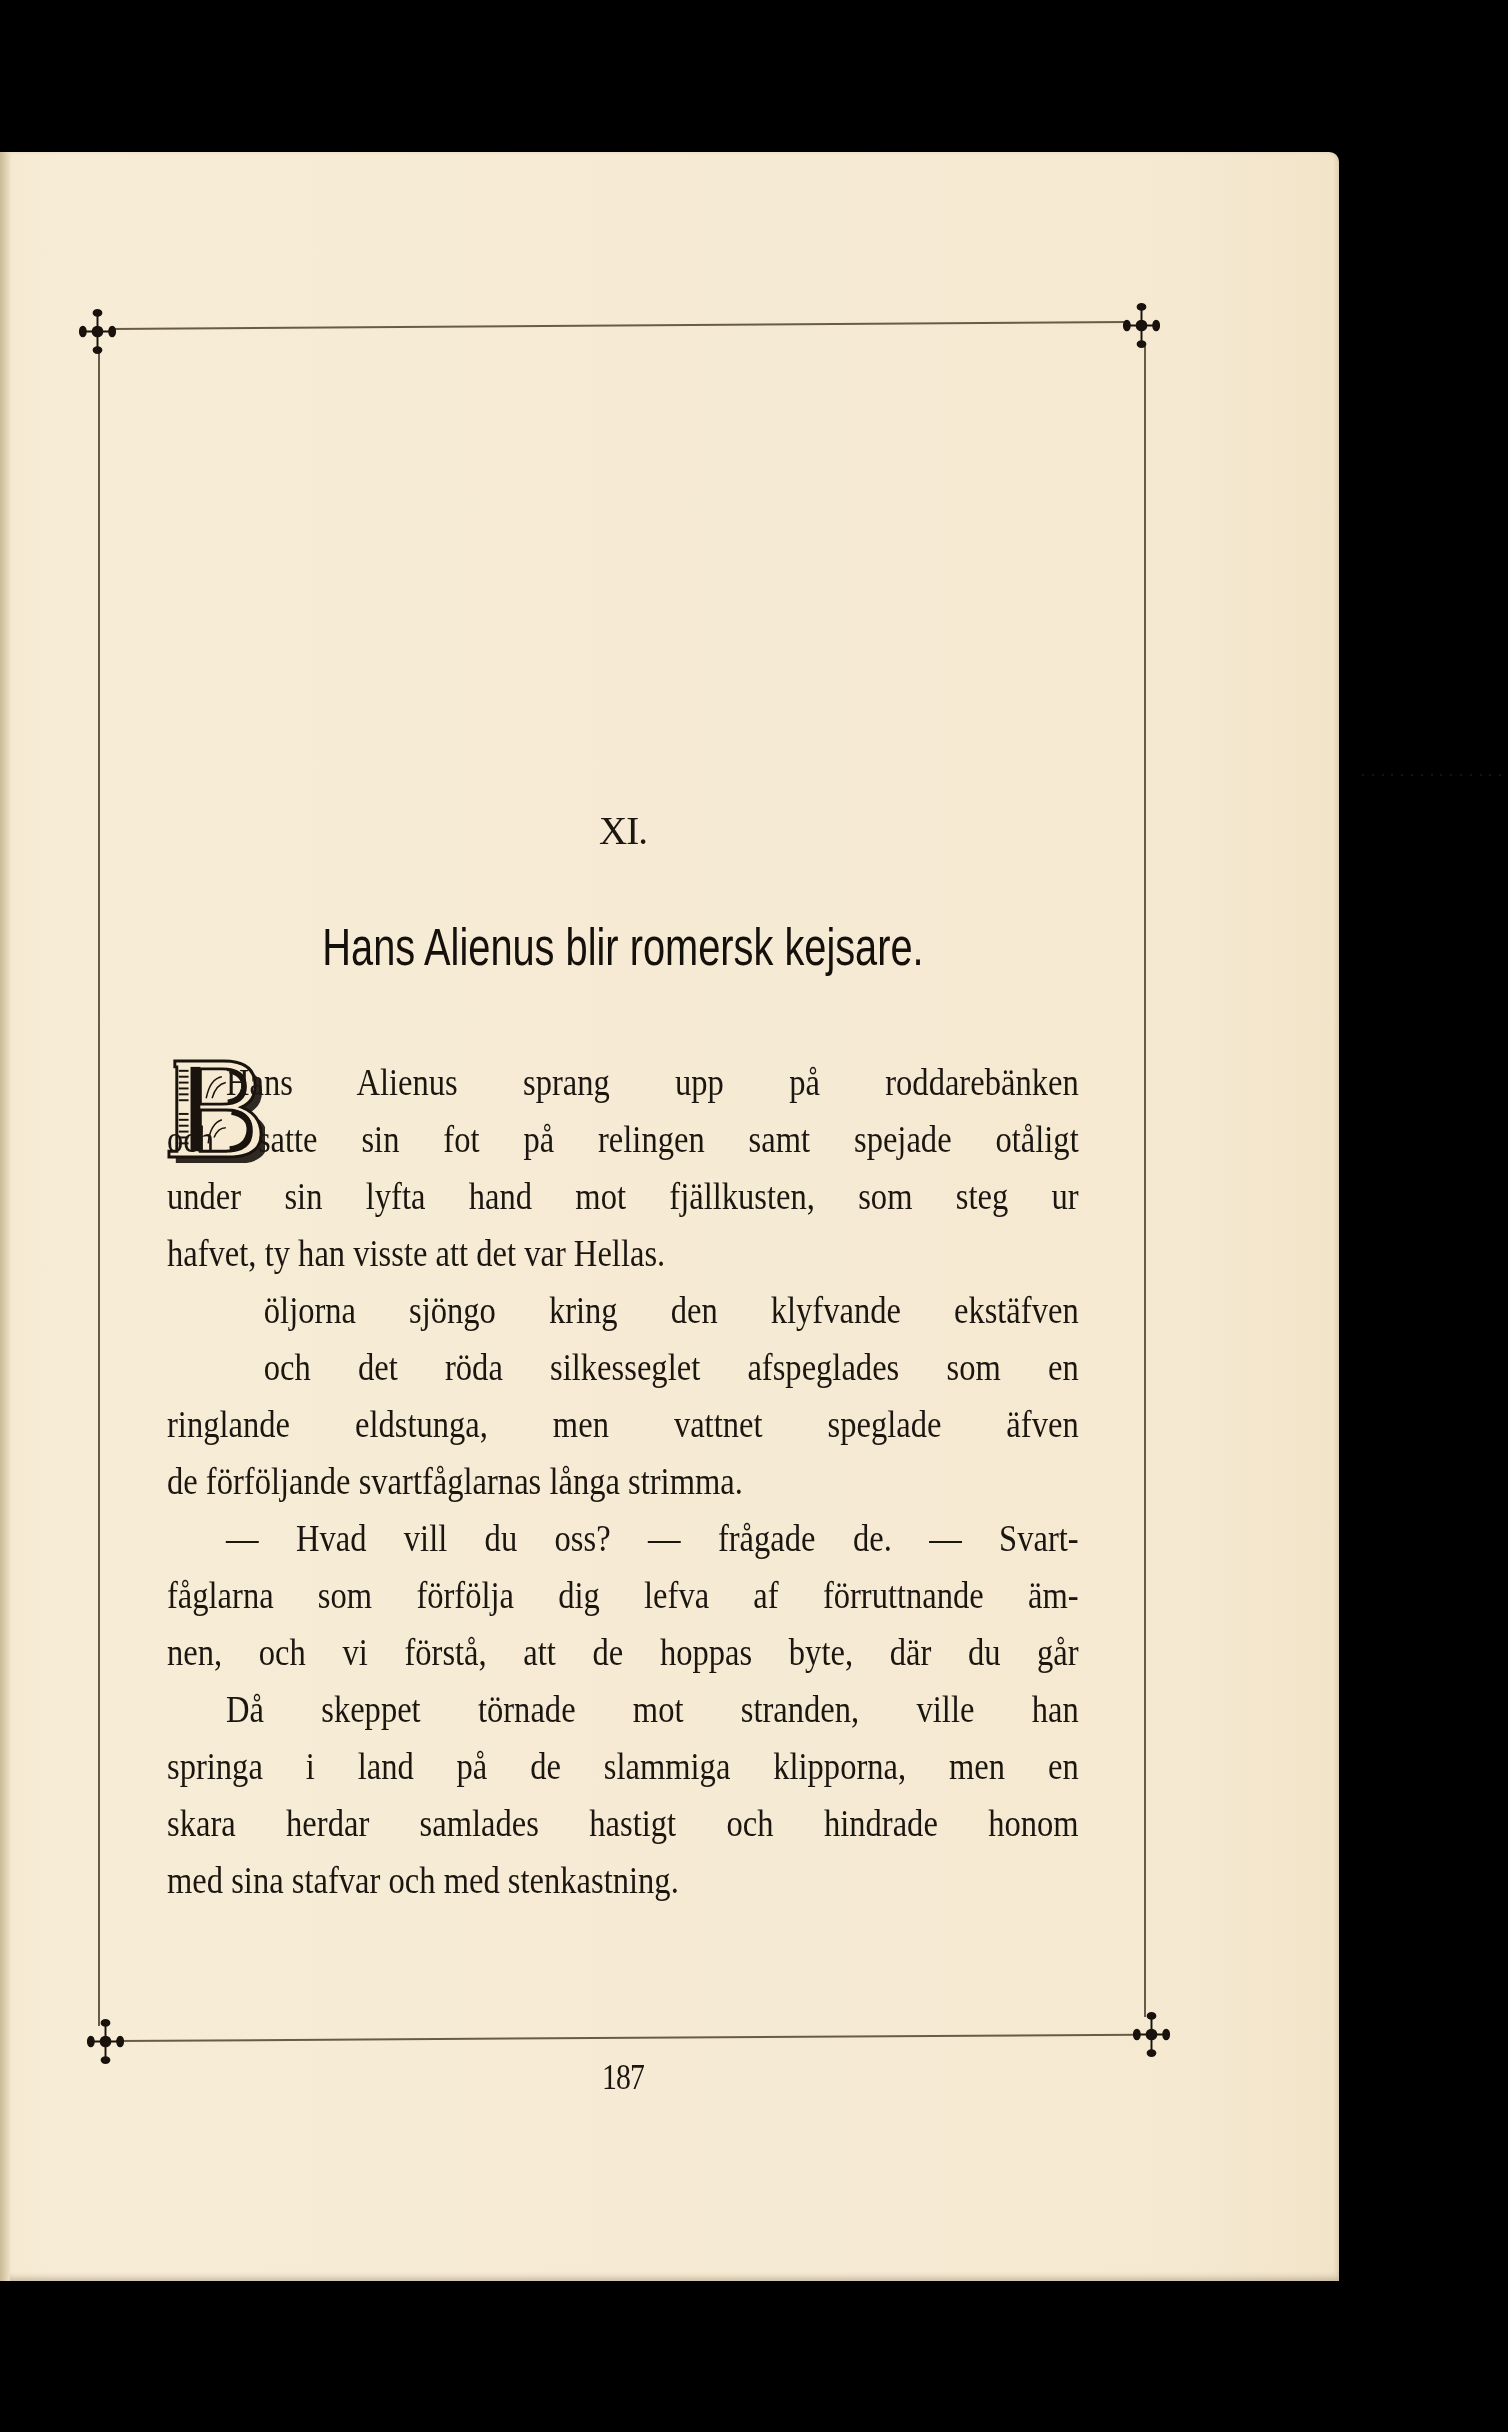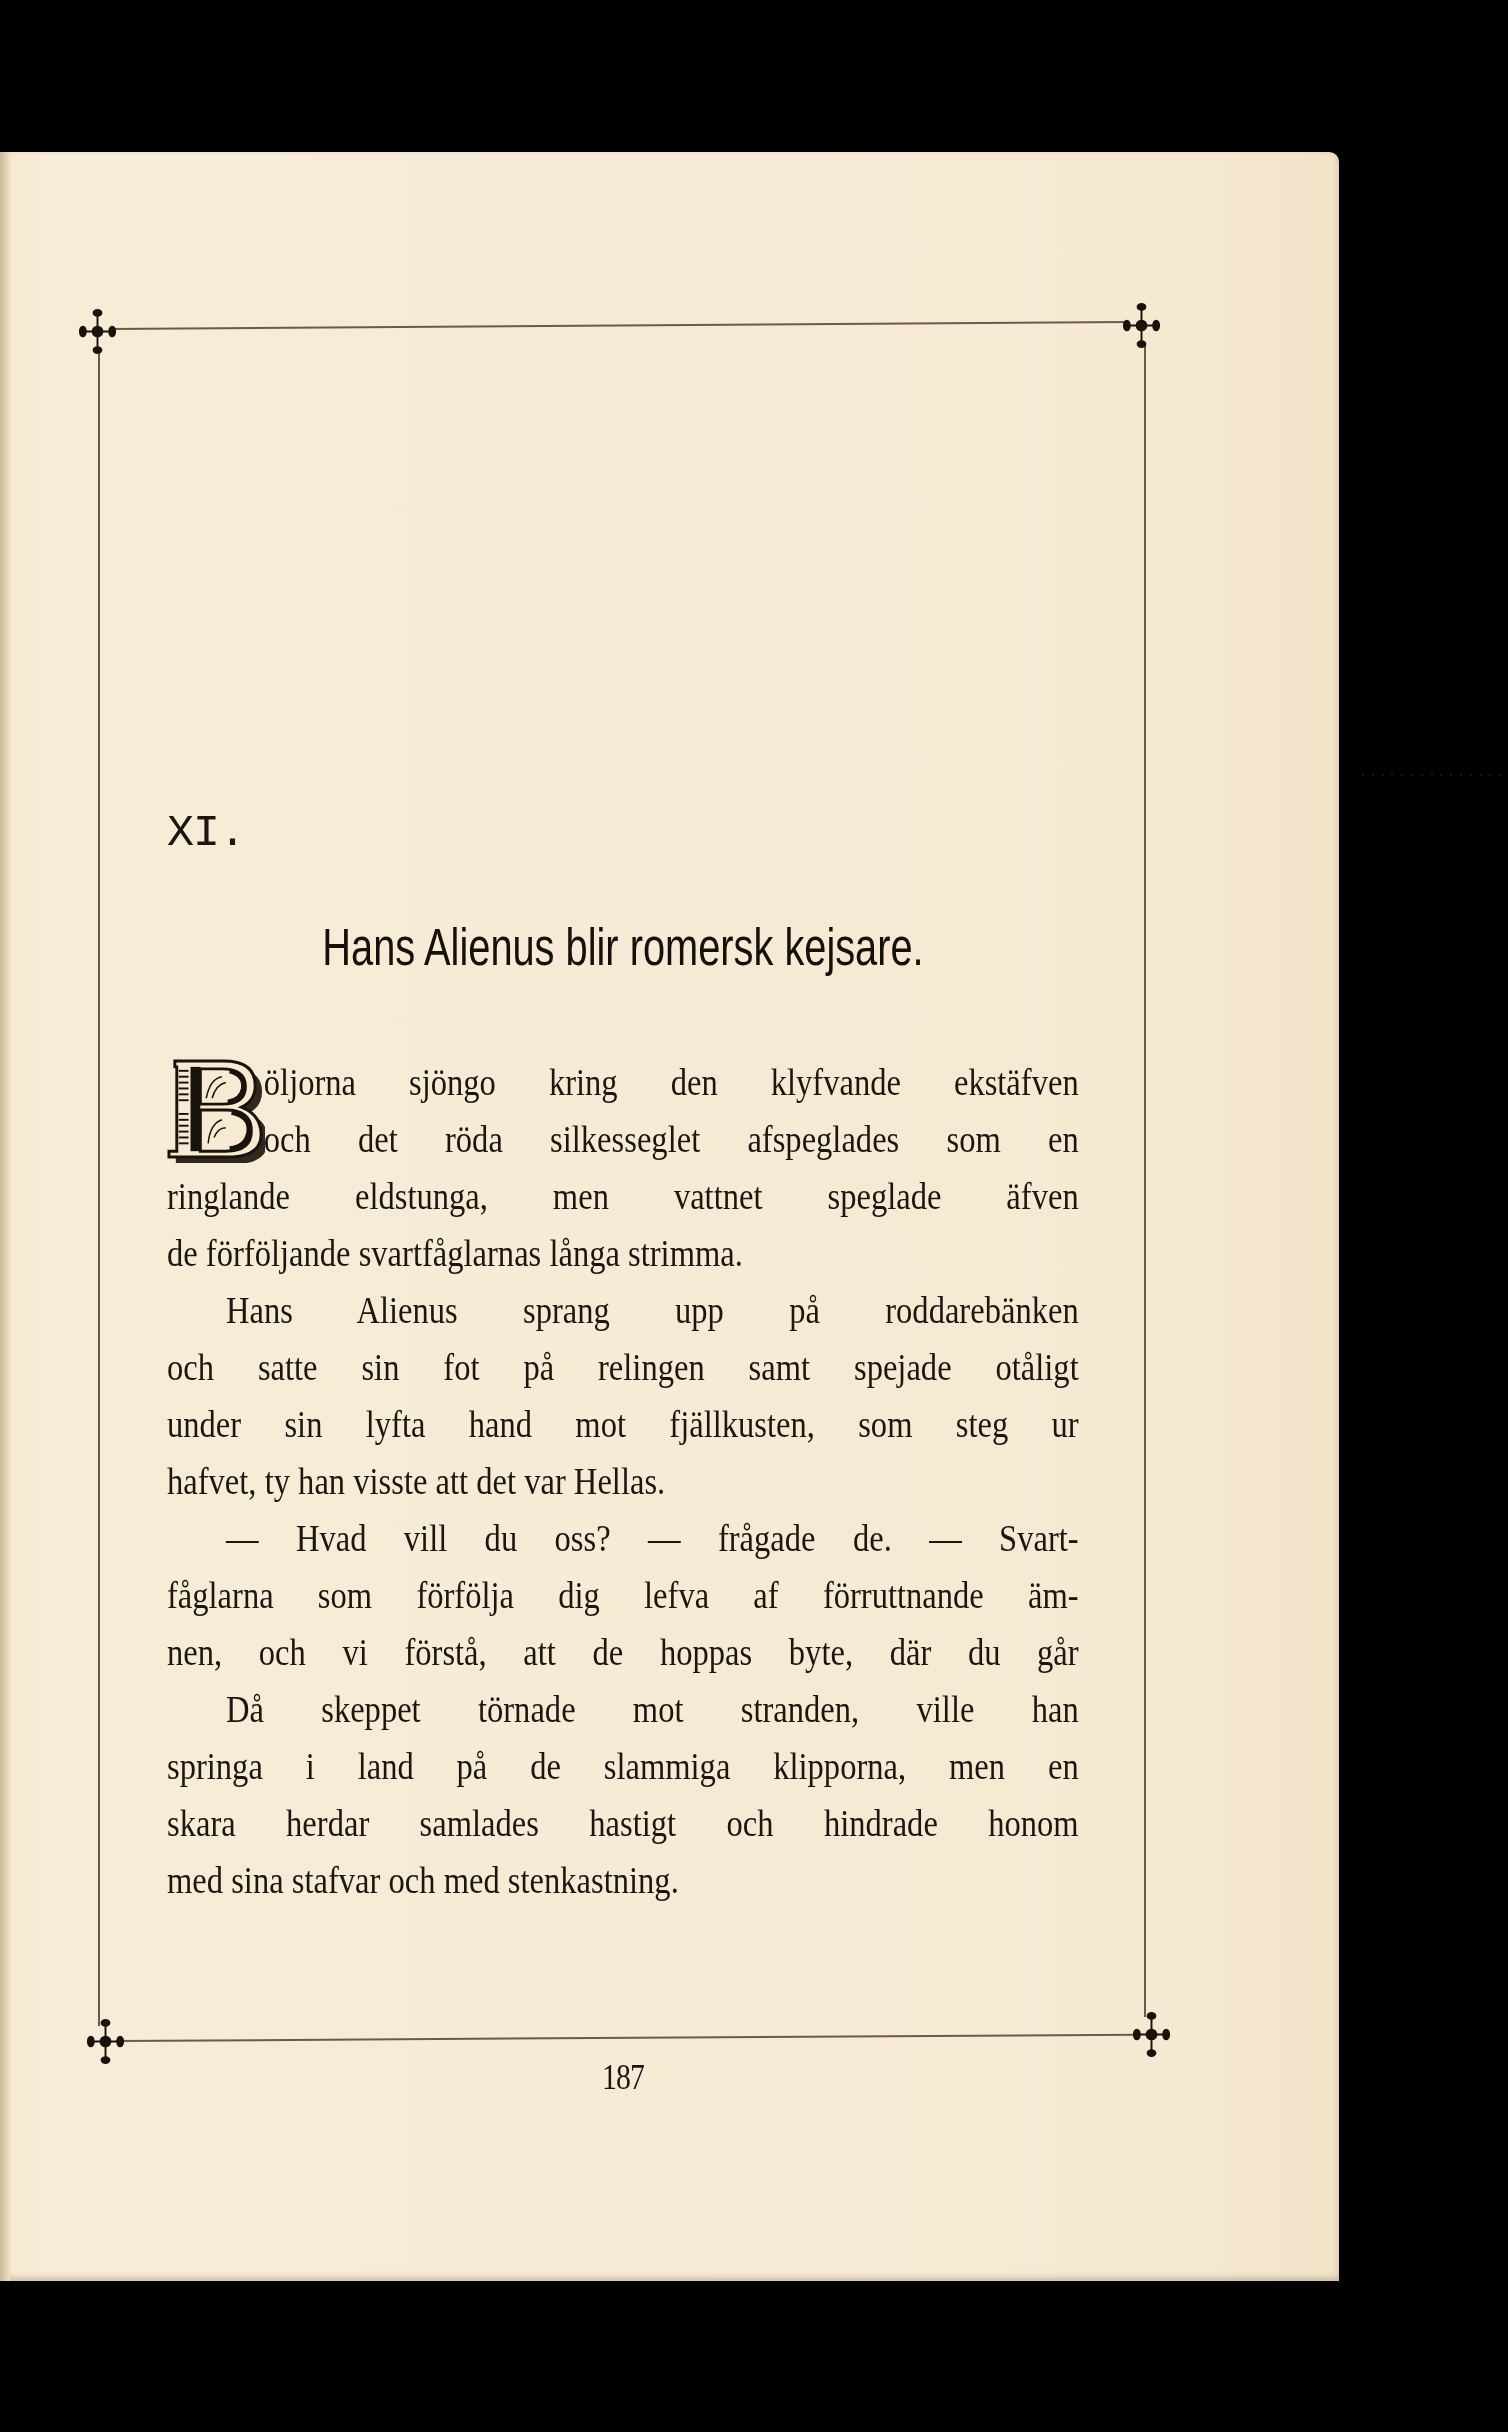--- a/index.html
+++ b/index.html
@@ -55,24 +55,24 @@
     top: 0;
     width: 912px;
     color: #1c1611;
   }
 
   .chapter-number {
     position: absolute;
     left: 0;
     width: 912px;
     top: 659px;
-    font-size: 45px;
+    text-align: center;
+    font-size: 39px;
     letter-spacing: -1px;
     line-height: 1;
-    font-family: Liberation Mono, monospace;
   }
   .chapter-title {
     position: absolute;
     left: 0;
     width: 912px;
     top: 770px;
     text-align: center;
     font-family: "Liberation Sans Narrow", "Liberation Sans", "DejaVu Sans", sans-serif;
     font-size: 51px;
     line-height: 1;
@@ -232,34 +232,34 @@
 
       <path d="M40 40 Q44 20 56 18" fill="none" stroke="#1a130d" stroke-width="1.5"></path>
       <path d="M46 40 Q50 26 60 24" fill="none" stroke="#1a130d" stroke-width="1.5"></path>
       <path d="M42 86 Q44 66 56 62" fill="none" stroke="#1a130d" stroke-width="1.5"></path>
       <path d="M48 80 Q52 70 60 70" fill="none" stroke="#1a130d" stroke-width="1.5"></path>
     </svg>
 
     <div class="body-text">
 
       <div>
+        <span class="line indent">Hans Alienus sprang upp på roddarebänken</span>
+        <span class="line">och satte sin fot på relingen samt spejade otåligt</span>
+        <span class="line">under sin lyfta hand mot fjällkusten, som steg ur</span>
+        <span class="line last">hafvet, ty han visste att det var Hellas.</span>
+      </div>
+
+      <div>
         <span class="line dropcap-line">öljorna sjöngo kring den klyfvande ekstäfven</span>
         <span class="line dropcap-line">och det röda silkesseglet afspeglades som en</span>
         <span class="line">ringlande eldstunga, men vattnet speglade äfven</span>
         <span class="line last">de förföljande svartfåglarnas långa strimma.</span>
       </div>
 
       <div>
-        <span class="line indent">Hans Alienus sprang upp på roddarebänken</span>
-        <span class="line">och satte sin fot på relingen samt spejade otåligt</span>
-        <span class="line">under sin lyfta hand mot fjällkusten, som steg ur</span>
-        <span class="line last">hafvet, ty han visste att det var Hellas.</span>
-      </div>
-
-      <div>
         <span class="line indent">— Hvad vill du oss? — frågade de. — Svart-</span>
         <span class="line">fåglarna som förfölja dig lefva af förruttnande äm-</span>
         <span class="line">nen, och vi förstå, att de hoppas byte, där du går</span>
       </div>
 
       <div>
         <span class="line indent">Då skeppet törnade mot stranden, ville han</span>
         <span class="line">springa i land på de slammiga klipporna, men en</span>
         <span class="line">skara herdar samlades hastigt och hindrade honom</span>
         <span class="line last">med sina stafvar och med stenkastning.</span>

